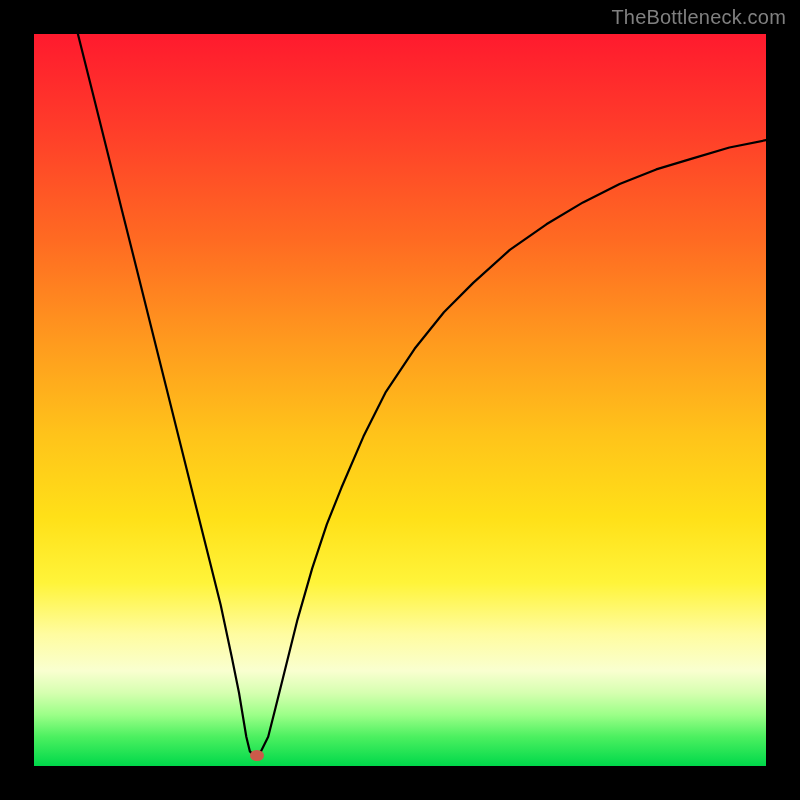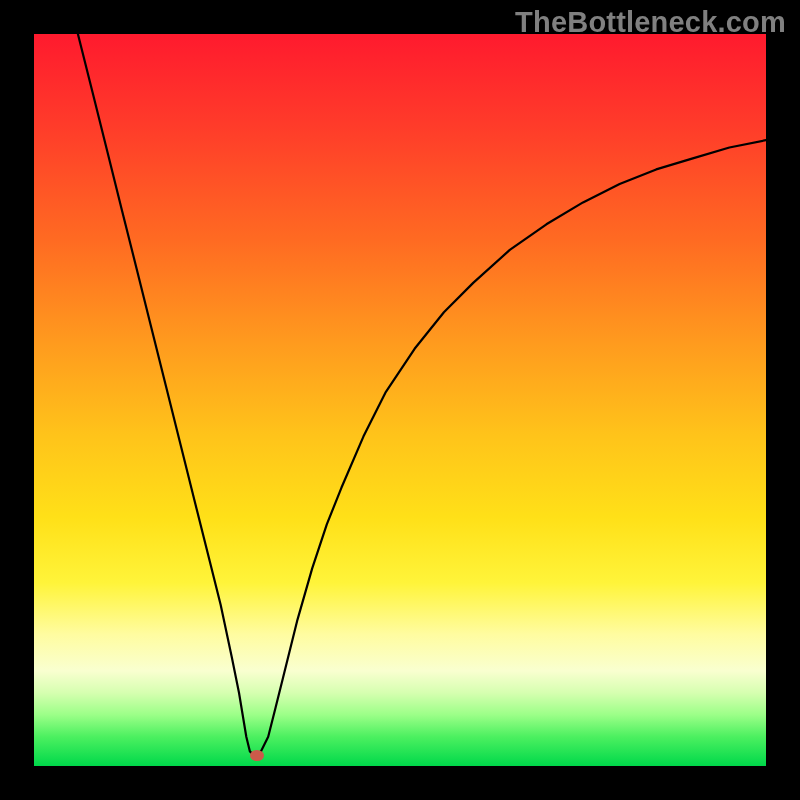--- a/index.html
+++ b/index.html
@@ -41,22 +41,22 @@
       #9cff88 93%,
       #4cf060 96%,
       #00d84a 100%
     );
   }
   .watermark {
     position: absolute;
     top: 6px;
     right: 14px;
     color: #808080;
-    font-size: 29px;
-    font-weight: 700;
+    font-size: 20px;
+    font-weight: 400;
     letter-spacing: 0.2px;
     margin-left: 20px;
   }
   svg.curve {
     position: absolute;
     top: 0;
     left: 0;
     width: 732px;
     height: 732px;
   }

